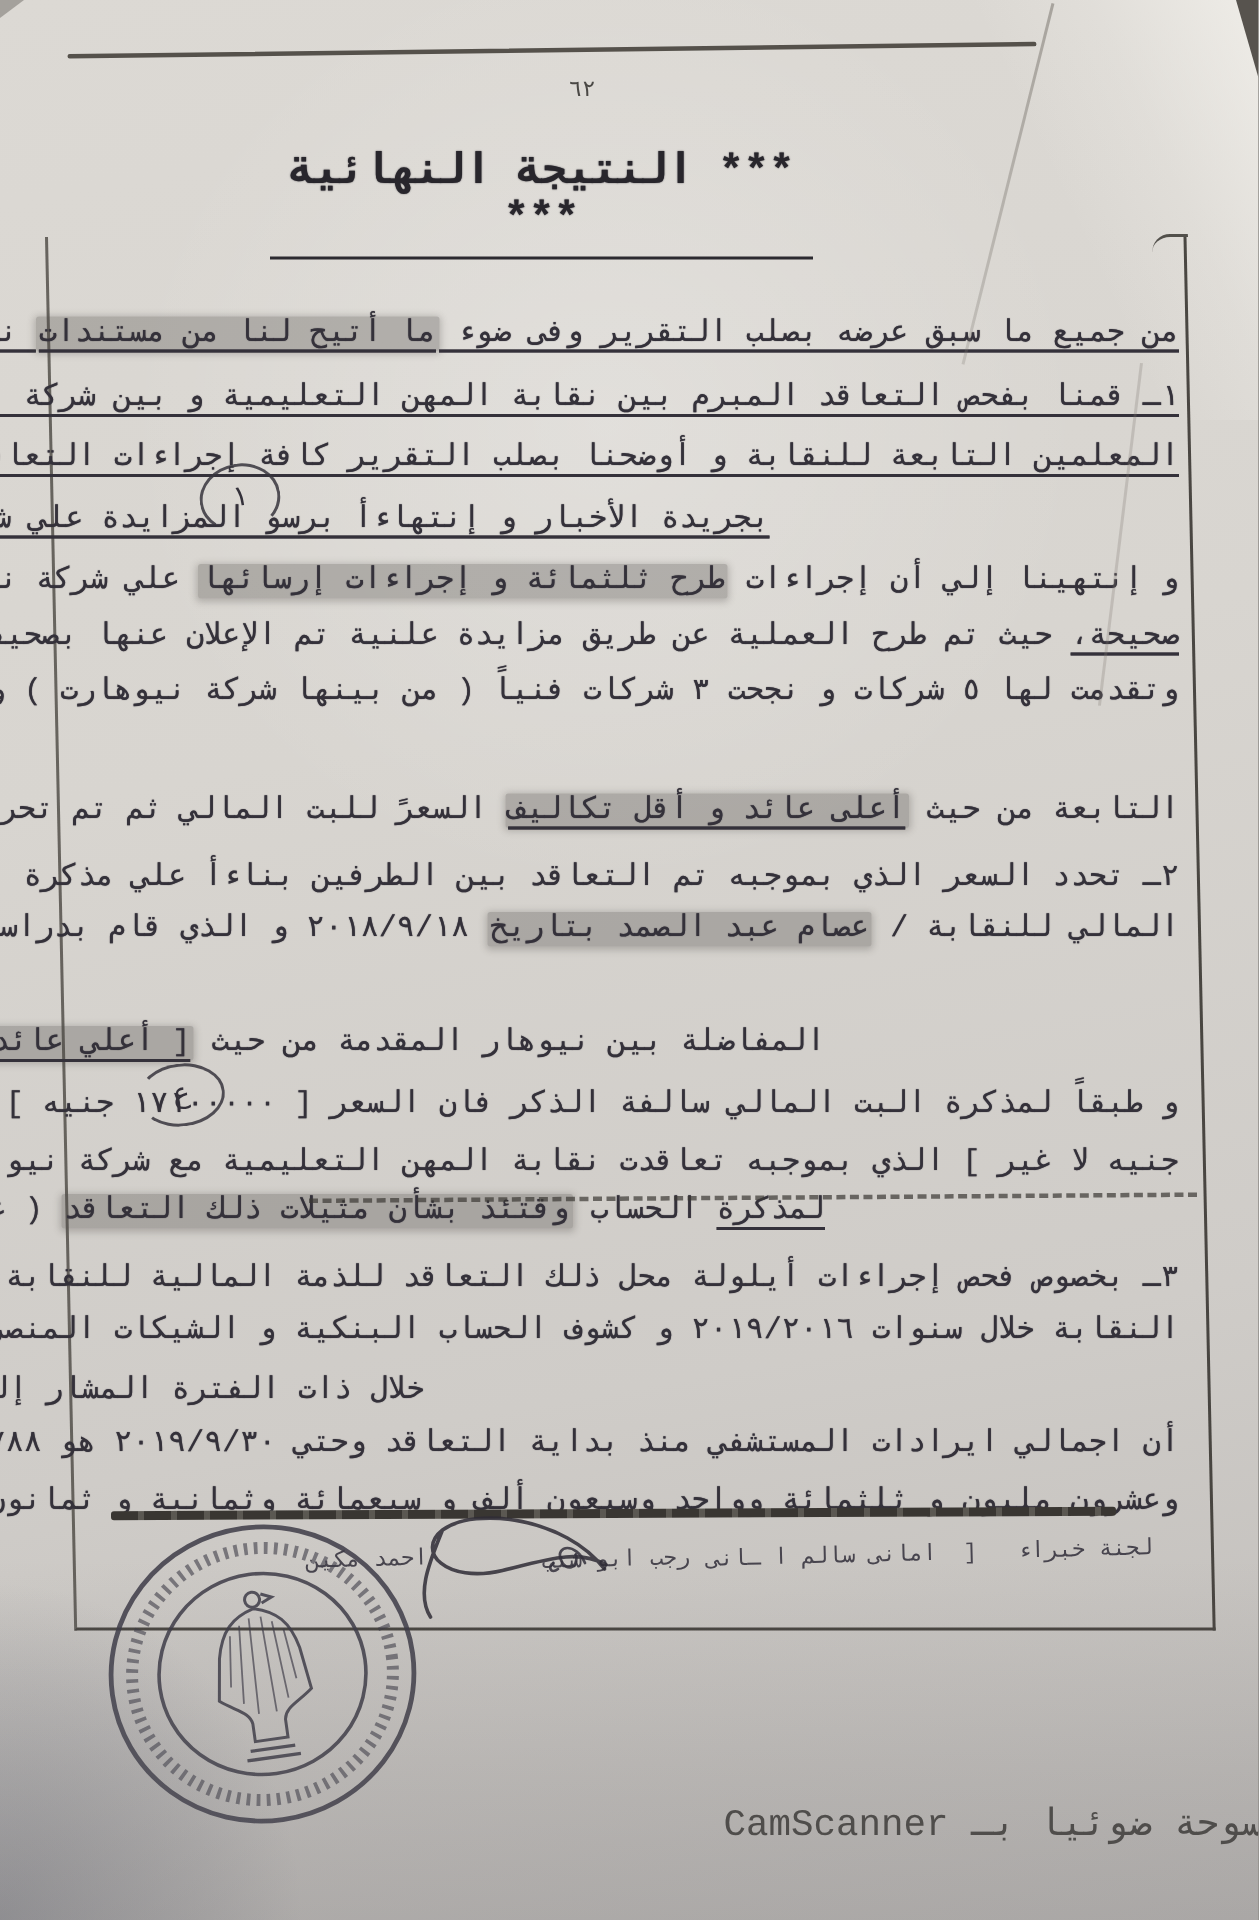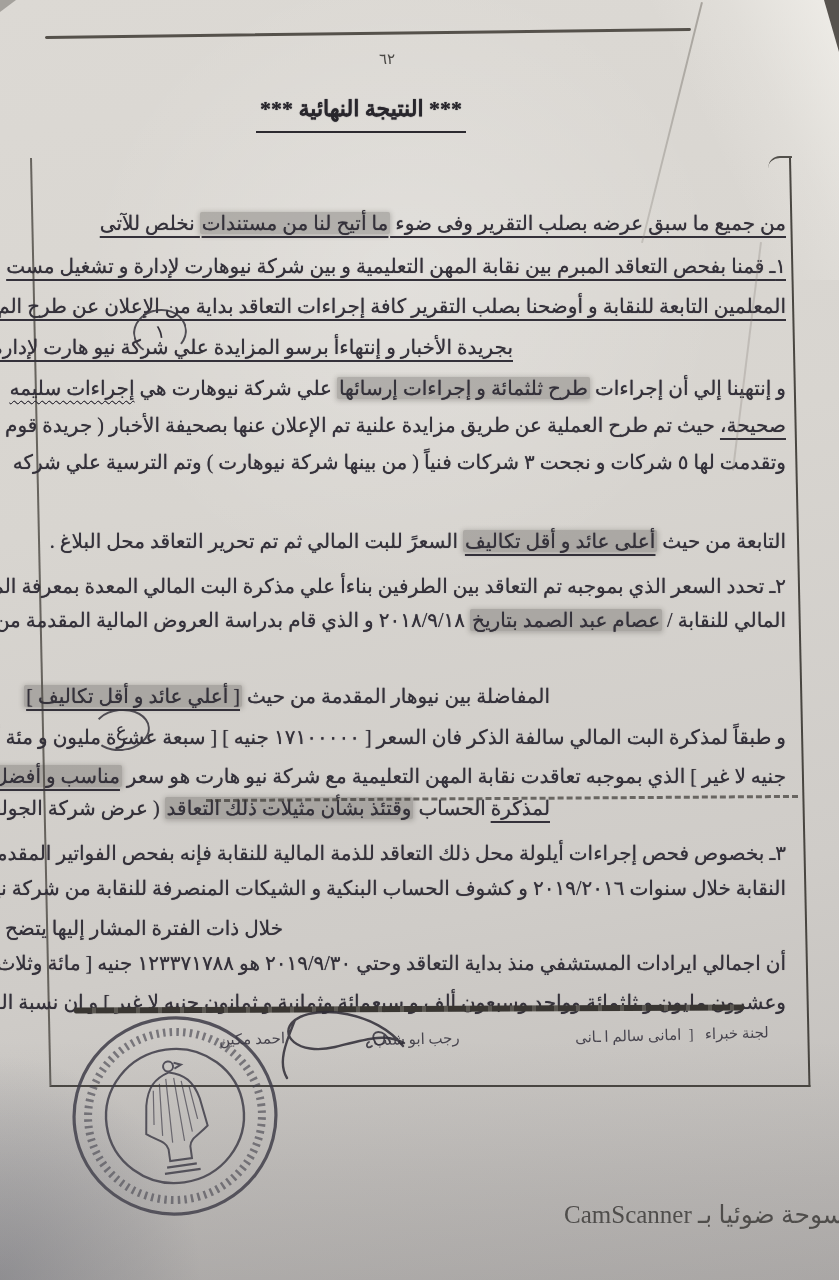--- a/index.html
+++ b/index.html
@@ -1,18 +1,18 @@
 <!DOCTYPE html>
 <html lang="ar"><head>
 <meta charset="utf-8">
 <style>
   html,body { margin:0; padding:0; background:#8a8884; }
   .scan {
     position:relative; width:839px; height:1280px; margin:0 auto; overflow:hidden;
-    font-family:Liberation Serif, serif;
+    font-family:Liberation Mono, monospace;
     background:linear-gradient(170deg,#dcd9d4 0%, #d8d5d0 38%, #cfccc8 70%, #bebbb8 100%);
   }
   .bright { position:absolute; inset:0; background:radial-gradient(ellipse 55% 35% at 48% 22%, rgba(255,255,255,0.22), transparent 70%); pointer-events:none; }
   .shade-bl { position:absolute; left:0; top:880px; width:430px; height:400px;
     background:radial-gradient(ellipse 60% 72% at 0% 100%, rgba(84,88,102,0.36), rgba(84,88,102,0.12) 55%, transparent 78%); pointer-events:none; }
   .shade-bottom { position:absolute; left:0; top:1040px; width:100%; height:240px;
     background:linear-gradient(to bottom, transparent, rgba(98,96,100,0.14) 60%, rgba(98,96,100,0.22)); pointer-events:none; }
   .sheen-tr { position:absolute; right:0; top:0; width:190px; height:280px;
     background:linear-gradient(245deg, rgba(242,240,235,0.85) 0%, rgba(242,240,235,0.25) 35%, transparent 60%); pointer-events:none; }
   .corner-tr { position:absolute; right:0; top:0; width:0; height:0;
@@ -23,21 +23,21 @@
     background:linear-gradient(rgba(122,117,110,0.55), rgba(122,117,110,0.25));
     transform:rotate(14deg); transform-origin:top left; }
   .crease2 { position:absolute; left:760px; top:242px; width:1.5px; height:230px;
     background:rgba(128,123,116,0.28); transform:rotate(7deg); transform-origin:top left; }
 
   .topline { position:absolute; left:45px; top:36px; width:646px; height:3.2px;
     background:#55514b; transform:rotate(-0.72deg); transform-origin:left center; border-radius:2px; }
   .pageno { position:absolute; left:379px; top:50px; font-size:15px; color:#4a4845; }
 
   .title-wrap { position:absolute; left:180px; top:96px; width:362px; text-align:center; direction:rtl; }
-  .title { display:inline-block; font-size:22px; font-weight:bold; color:#28262c;
+  .title { display:inline-block; font-size:28px; font-weight:bold; color:#28262c;
     letter-spacing:1px; padding:0 4px 9px 4px; border-bottom:2.6px solid #2c2a30;
     text-shadow:0 0 1px rgba(40,38,44,0.9); }
 
   .frame { position:absolute; left:30px; top:158px; width:757px; height:927px;
     border-left:2px solid rgba(74,71,66,0.8);
     border-right:2.5px solid rgba(58,55,50,0.9);
     border-bottom:2.5px solid rgba(58,55,50,0.9);
     transform:skewX(1.2deg); transform-origin:top left; }
   .frame::before { content:''; position:absolute; top:-2px; right:-3px; width:24px; height:12px;
     border-top:2.2px solid rgba(58,55,50,0.85); border-top-left-radius:12px; }

